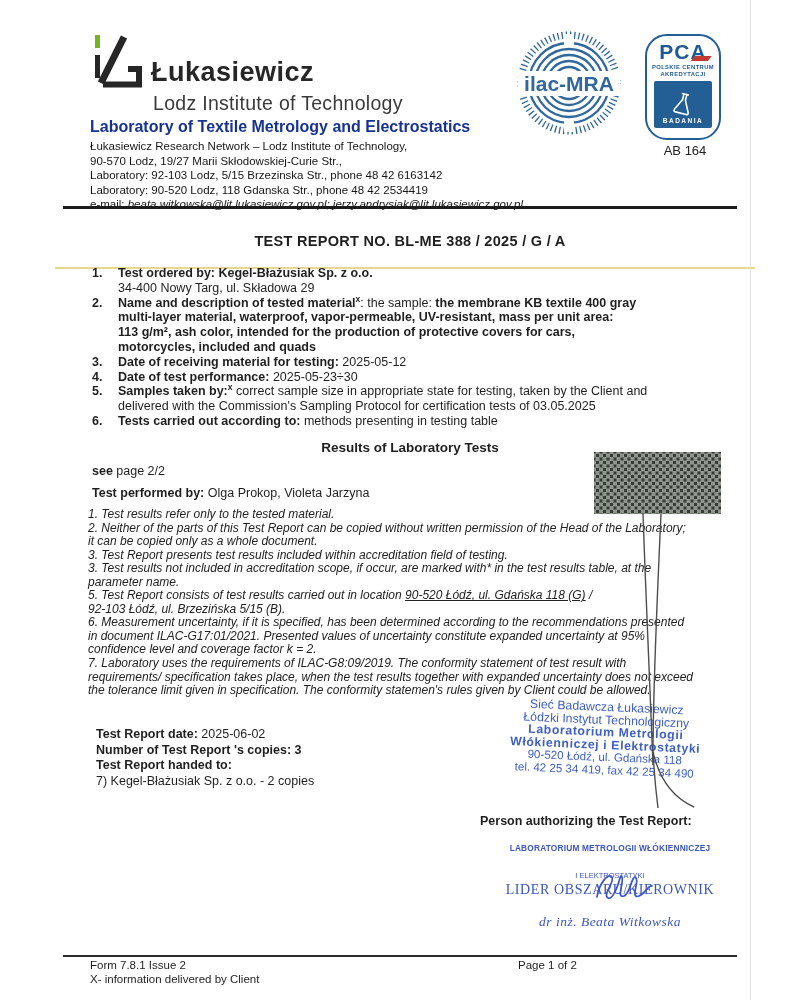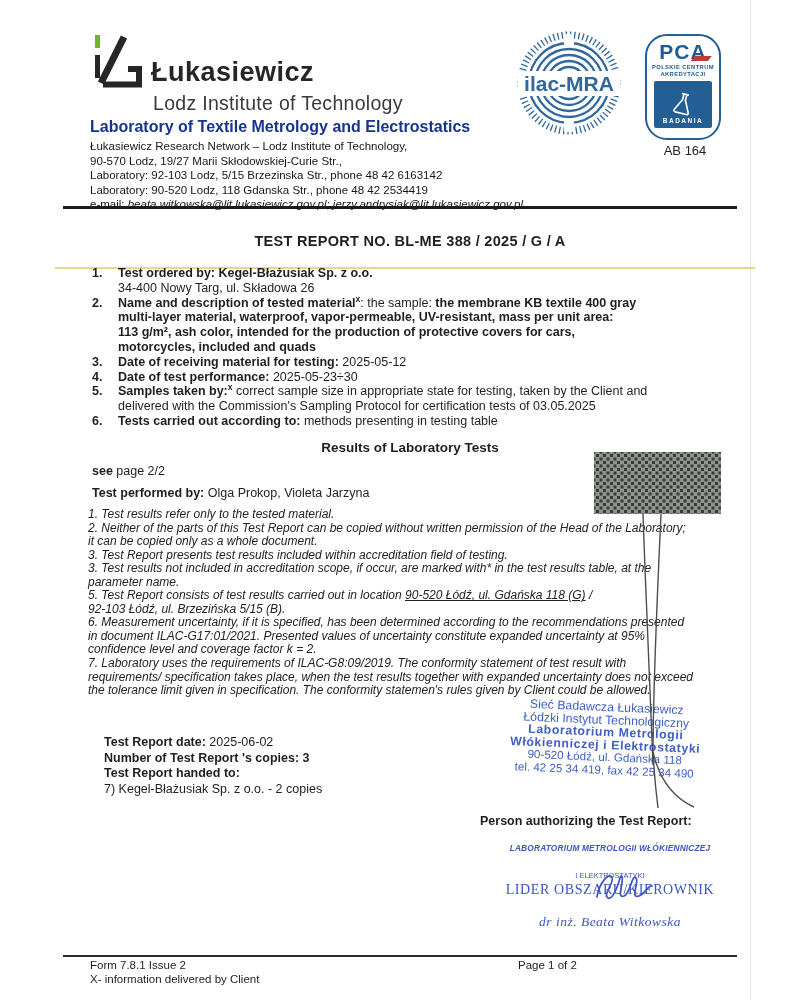--- a/index.html
+++ b/index.html
@@ -33,24 +33,24 @@
     background-image:radial-gradient(#363b36 1.5px, rgba(0,0,0,0) 1.7px),
                      radial-gradient(#363b36 1.5px, rgba(0,0,0,0) 1.7px);
     background-size:7px 7px;background-position:0 0,3.5px 3.5px;}
   #threads{left:0;top:0;width:800px;height:1000px;pointer-events:none;}
   
   #stamp1{left:503px;top:701px;width:205px;text-align:center;color:#3e5fc4;
           transform:rotate(2.4deg);line-height:12.6px;}
   #stamp1 .s1a{font-size:12.3px;}
   #stamp1 .s1b{font-size:12.3px;font-weight:bold;letter-spacing:0.6px;}
   #stamp1 .s1c{font-size:11.6px;}
-  #meta{left:104px;top:727px;font-size:12.5px;line-height:15.6px;margin-top:8px;}
+  #meta{left:96px;top:727px;font-size:12.5px;line-height:15.6px;}
   #authorizing{left:480px;top:814px;font-size:12.5px;font-weight:bold;}
   #stamp2{left:505px;top:843px;width:210px;text-align:center;color:#3c55c0;}
-  #stamp2 .s2l1{font-size:8.3px;font-weight:bold;letter-spacing:0.2px;font-style:italic;}
+  #stamp2 .s2l1{font-size:8.3px;font-weight:bold;letter-spacing:0.2px;}
   #stamp2 .s2l2{font-size:7.5px;font-weight:normal;margin-top:18px;}
   #stamp2 .s2l3{font-family:"Liberation Serif", serif;font-size:14px;letter-spacing:0.6px;margin-top:2px;text-align:center;}
   #stamp2 .s2name{font-family:"Liberation Serif", serif;font-style:italic;font-size:13.5px;margin-top:16px;letter-spacing:0.5px;}
   #sig{position:absolute;left:88px;top:26px;}
   
   #rule-bottom{left:63px;top:955px;width:674px;height:1.5px;background:#2a2a2a;}
   #footer-form{left:90px;top:959px;font-size:11.5px;}
   #footer-page{left:518px;top:959px;font-size:11.5px;}
   #footer-note{left:90px;top:973px;font-size:11.5px;}
   
@@ -120,21 +120,21 @@
 <div class="abs" id="ab-number">AB 164</div>
 
 <div class="abs" id="rule-top"></div>
 <div class="abs" id="scan-edge"></div>
 
 <div class="abs" id="report-title">TEST REPORT NO.  BL-ME 388 / 2025 / G / A</div>
 <div class="abs" id="rule-yellow"></div>
 
 <div class="abs" id="list">
   <div class="ln"><span class="num b">1.</span><span class="b">Test ordered by: Kegel-Błażusiak Sp. z o.o.</span></div>
-  <div class="ln"><span>34-400 Nowy Targ, ul. Składowa 26</span></div>
+  <div class="ln"><span>34-400 Nowy Targ, ul. Składowa 29</span></div>
   <div class="ln"><span class="num b">2.</span><span class="b">Name and description of tested material</span><sup class="x">x</sup><span>: the sample:</span><span class="b"> the membrane KB textile 400 gray</span></div>
   <div class="ln"><span class="b">multi-layer material, waterproof, vapor-permeable, UV-resistant, mass per unit area:</span></div>
   <div class="ln"><span class="b">113 g/m², ash color, intended for the production of protective covers for cars,</span></div>
   <div class="ln"><span class="b">motorcycles, included and quads</span></div>
   <div class="ln"><span class="num b">3.</span><span class="b">Date of receiving material for testing:</span><span> 2025-05-12</span></div>
   <div class="ln"><span class="num b">4.</span><span class="b">Date of test performance:</span><span> 2025-05-23÷30</span></div>
   <div class="ln"><span class="num b">5.</span><span class="b">Samples taken by:</span><sup class="x">x</sup><span> correct sample size in appropriate state for testing, taken by the Client and</span></div>
   <div class="ln"><span>delivered with the Commission's Sampling Protocol for certification tests of 03.05.2025</span></div>
   <div class="ln"><span class="num b">6.</span><span class="b">Tests carried out according to:</span><span> methods presenting in testing table</span></div>
 </div>

